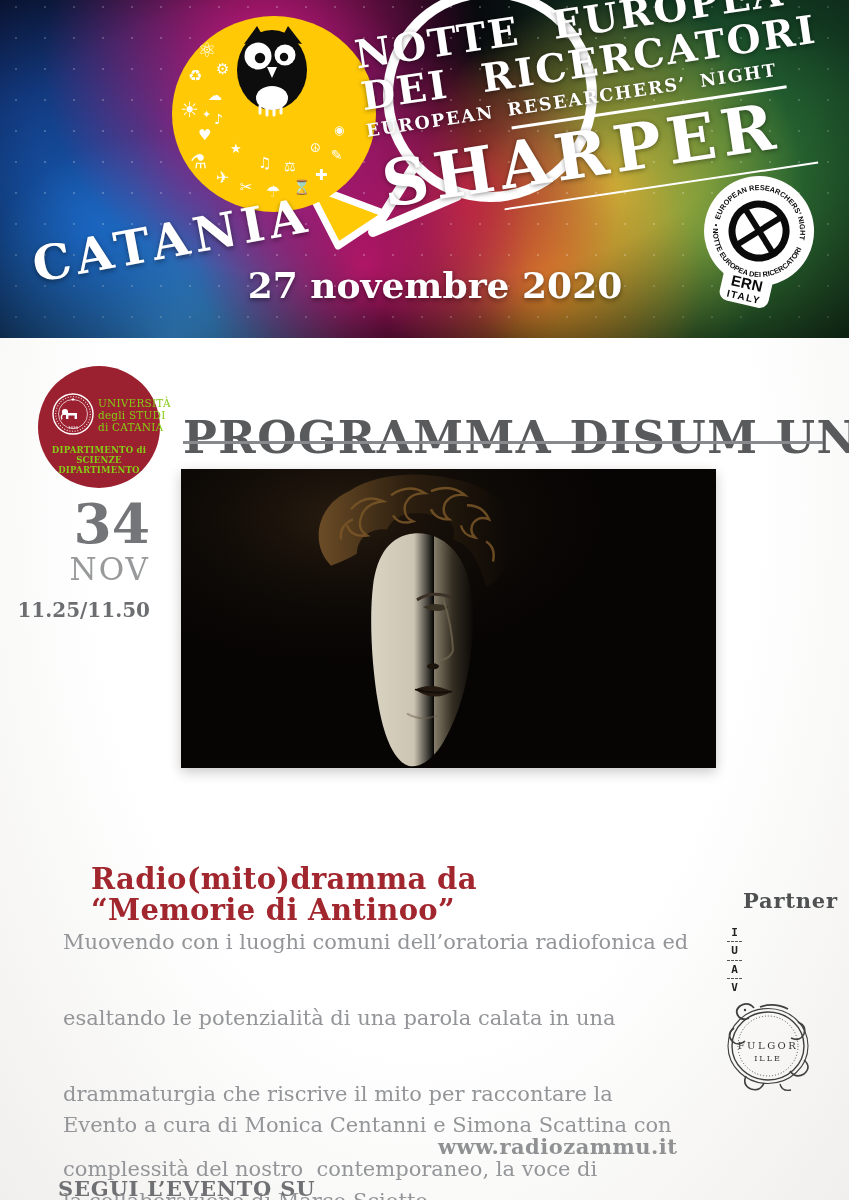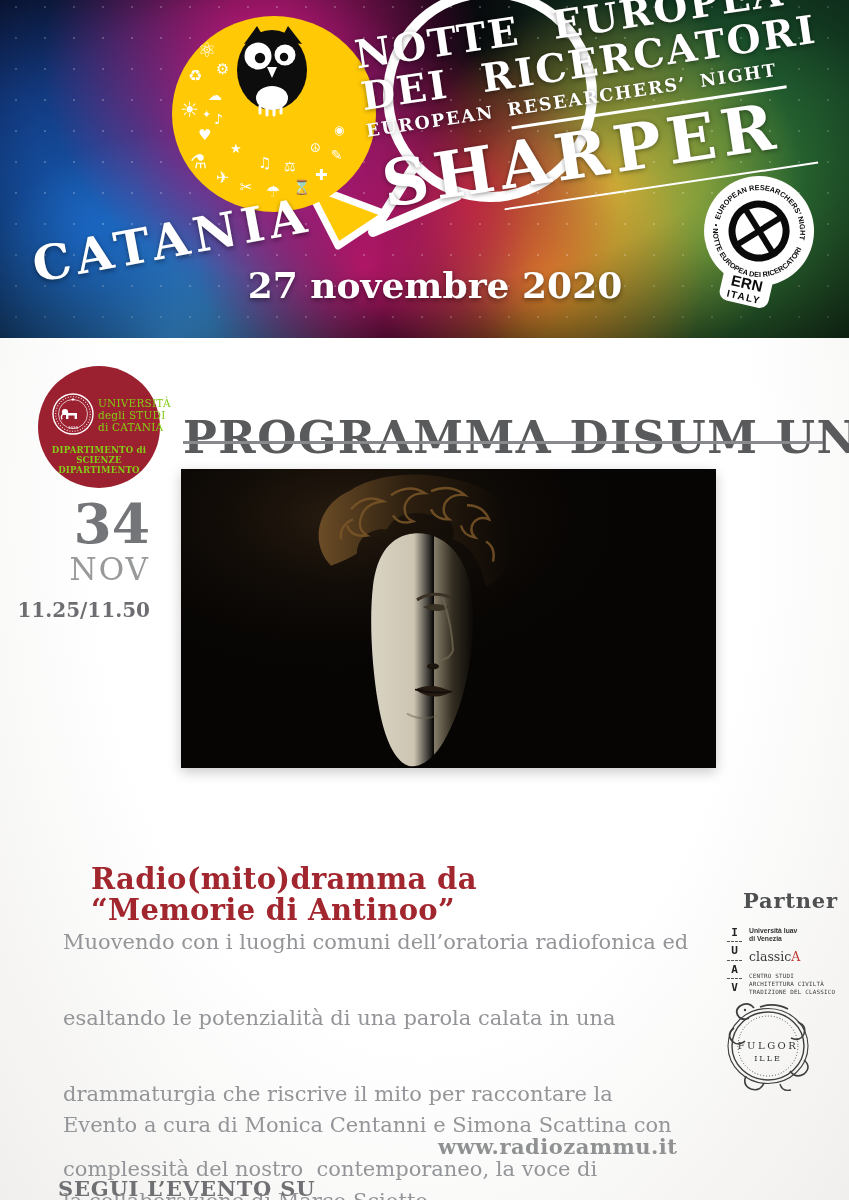--- a/index.html
+++ b/index.html
@@ -302,32 +302,20 @@
   <div class="iuav">
     <div class="iuav-l">
       <span class="ltr">I</span>
       <span class="dsh"></span>
       <span class="ltr">U</span>
       <span class="dsh"></span>
       <span class="ltr">A</span>
       <span class="dsh"></span>
       <span class="ltr">V</span>
     </div>
-    <div class="iuav-t">
-      <div class="it-name">
-        <div>Università Iuav</div>
-        <div>di Venezia</div>
-      </div>
-      <div class="it-classic"><span>classic</span><span class="redA">A</span></div>
-      <div class="it-cap">
-        <div>CENTRO STUDI</div>
-        <div>ARCHITETTURA CIVILTÀ</div>
-        <div>TRADIZIONE DEL CLASSICO</div>
-      </div>
-    </div>
   </div>
 
   <svg class="fulgor" width="96" height="96">
     <g fill="none" stroke="#3f3f3f" stroke-width="1.4">
       <ellipse cx="48" cy="48" rx="36" ry="34"></ellipse>
       <ellipse cx="48" cy="48" rx="40" ry="37.5" stroke-width="1.1"></ellipse>
       <circle cx="48" cy="48" r="30" stroke-width="1" stroke-dasharray="0.9 2.1"></circle>
       <path d="M14,30 q-8,6 -2,13 q6,6 13,0" stroke-width="1.6"></path>
       <path d="M78,24 q9,4 6,12 q-4,8 -13,4" stroke-width="1.6"></path>
       <path d="M84,62 q8,7 0,14 q-8,5 -14,-3" stroke-width="1.6"></path>

